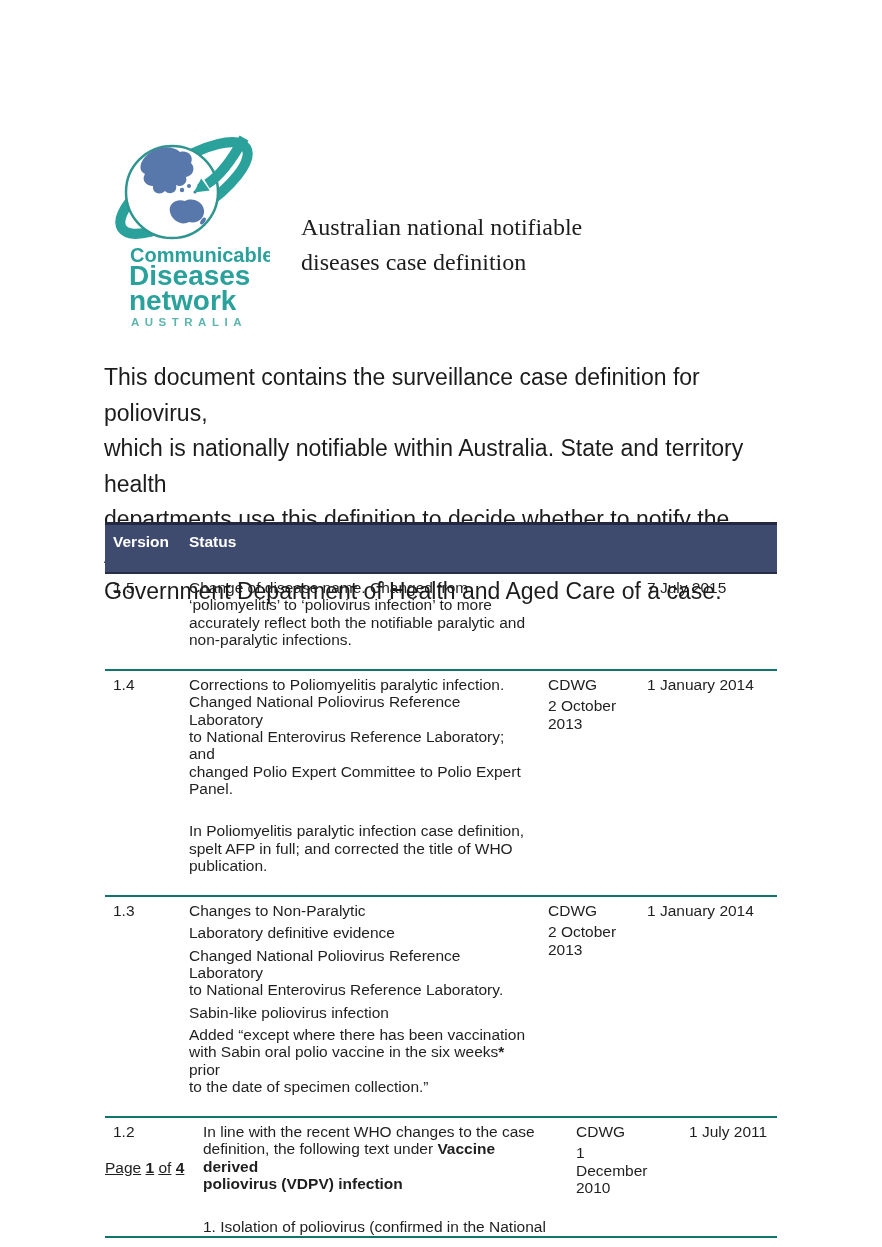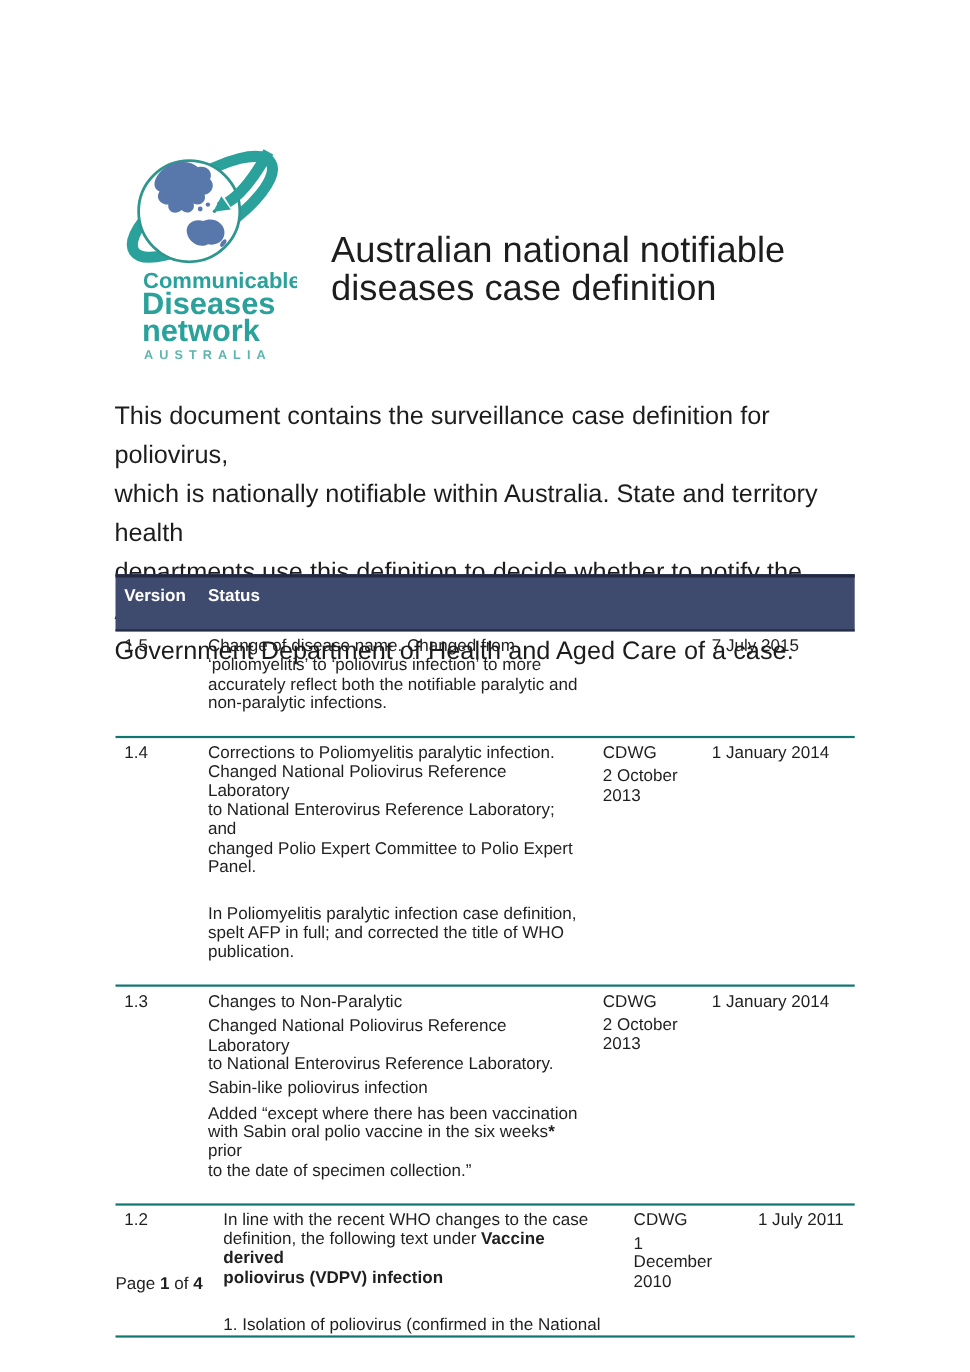--- a/index.html
+++ b/index.html
@@ -9,21 +9,21 @@
   }
   
   .logo { position:absolute; left:108px; top:126px; }
   
   .doc-title {
     position:absolute; left:301px; top:161px;
     font-size:36px; font-weight:bold; color:#1d1d1d; letter-spacing:0.5px;
   }
   .doc-subtitle {
     position:absolute; left:301px; top:210px;
-    font-size:33px; line-height:34.5px; color:#1d1d1d; white-space:pre-line;
+    font-size:24px; line-height:34.5px; color:#1d1d1d; white-space:pre-line;font-family:Liberation Serif, serif;
   }
   
   .intro {
     position:absolute; left:104px; top:360px; width:690px;
     font-size:23px; line-height:35.6px; color:#1c1c1c; white-space:pre-line;
   }
   
   .table { position:absolute; left:105px; top:522px; width:672px; }
   .t-header-row, .t-row {
     display:grid; grid-template-columns:76px 359px 99px 138px; box-sizing:border-box;
@@ -41,21 +41,21 @@
   .h-cell { color:#ffffff; font-weight:bold; padding-top:7px; line-height:19px; }
   .t-row { border-bottom:2px solid #0f766e; }
   .t-row.clipped { height:120px; overflow:hidden;gap:14px; }
   .para { margin:0; }
   .bold { font-weight:bold; }
   
   .footer {
     position:absolute; left:105px; top:1159px; width:672px;
     display:flex; justify-content:space-between; font-size:15.5px; color:#1f1f1f;
   }
-  .footer .pageno span { display:inline; }
+  .footer .pageno span { display:inline;text-decoration:underline; }
 </style>
 </head>
 <body>
 
 <div class="page" style="--teal: #2ba19b; --teal-dark: #2f968f; --land: #5878ac; --hdr-bg: #3e4a6e;">
 
   <svg class="logo" width="162" height="212" viewBox="0 0 162 212">
 
     <ellipse cx="76" cy="62" rx="74" ry="26" style="fill:none; stroke:var(--teal,#2ba19b); stroke-width:10" transform="rotate(-33 76 62)"></ellipse>
 
@@ -115,21 +115,21 @@
 changed Polio Expert Committee to Polio Expert
 Panel.</span></div><div class="para" style="margin-top: 25px;"><span>In Poliomyelitis paralytic infection case definition,
 spelt AFP in full; and corrected the title of WHO
 publication.</span></div></div>
           <div class="t-cell c2"><div class="para">CDWG</div><div class="para" style="margin-top: 4px;">2 October
 2013</div></div>
           <div class="t-cell c3">1 January 2014</div>
         </div>
         <div class="t-row">
           <div class="t-cell c0">1.3</div>
-          <div class="t-cell c1"><div class="para"><span>Changes to Non-Paralytic</span></div><div class="para" style="margin-top: 5px;"><span>Changed National Poliovirus Reference Laboratory
+          <div class="t-cell c1"><div class="para"><span>Changes to Non-Paralytic</span></div><div class="para" style="margin-top: 5px;"><span>Laboratory definitive evidence</span></div><div class="para" style="margin-top: 5px;"><span>Changed National Poliovirus Reference Laboratory
 to National Enterovirus Reference Laboratory.</span></div><div class="para" style="margin-top: 5px;"><span>Sabin-like poliovirus infection</span></div><div class="para" style="margin-top: 5px;"><span>Added “except where there has been vaccination
 with Sabin oral polio vaccine in the six weeks</span><span class="bold">*</span><span> prior
 to the date of specimen collection.”</span></div></div>
           <div class="t-cell c2"><div class="para">CDWG</div><div class="para" style="margin-top: 4px;">2 October
 2013</div></div>
           <div class="t-cell c3">1 January 2014</div>
         </div>
         <div class="t-row clipped">
           <div class="t-cell c0">1.2</div>
           <div class="t-cell c1"><div class="para"><span>In line with the recent WHO changes to the case

